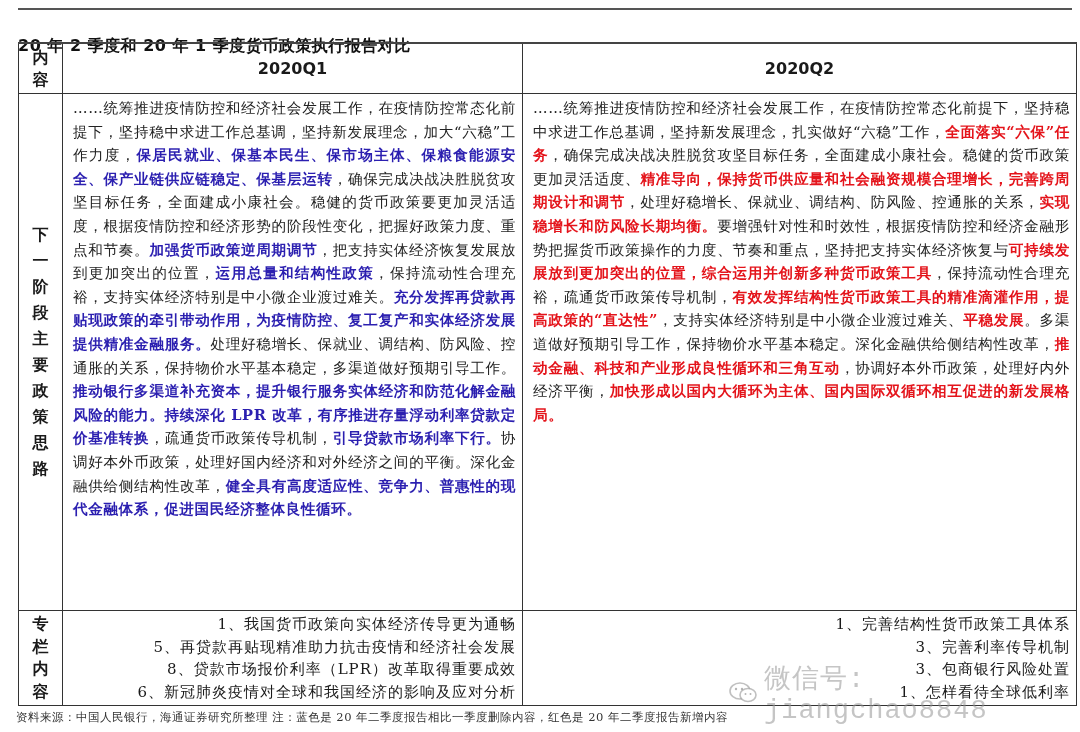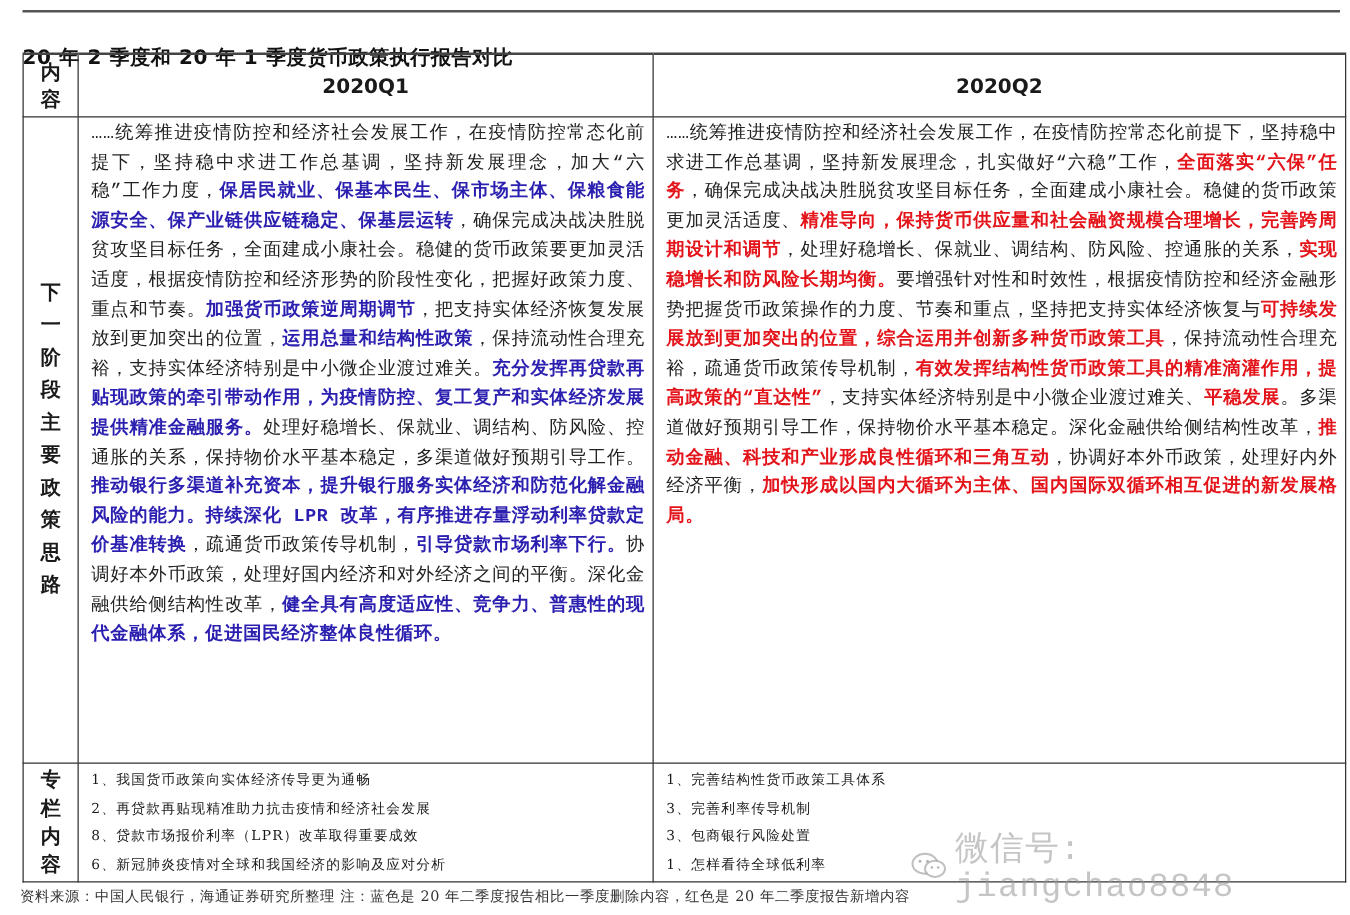--- a/index.html
+++ b/index.html
@@ -9,25 +9,25 @@
   table.cmp { position: absolute; left: 18px; top: 42px; width: 1058px; border-collapse: collapse; table-layout: fixed; }
   table.cmp td, table.cmp th { border: 1px solid #333; vertical-align: top; padding: 0; }
   table.cmp tr.head th { height: 49px; border-top: 2px solid #444; vertical-align: middle; font-family: "DejaVu Sans", "Liberation Sans", sans-serif; font-size: 16px; font-weight: bold; }
   table.cmp th.c0 { font-family: "DejaVu Serif", serif; font-size: 16px; line-height: 22px; }
   .col0 { width: 44px; }
   .col1 { width: 460px; }
   .col2 { width: 554px; }
   td.label { text-align: center; vertical-align: middle !important; font-weight: bold; font-size: 16px; line-height: 26px; }
   td.label span { display: block; }
   td.body { padding: 2px 6px 4px 10px !important; font-size: 14.6px; line-height: 23.6px; text-align: justify; letter-spacing: 0.6px; }
-  .row-main td { height: 510px; font-family: Liberation Mono, monospace; }
+  .row-main td { height: 510px; }
   .seg-blue { color: #2b1fb0; font-weight: bold; }
   .seg-red { color: #e4141b; font-weight: bold; }
   .seg-plain { color: #222; }
-  td.list { padding: 2px 6px 2px 10px !important; font-size: 11px; line-height: 22.5px; letter-spacing: 1px; }
+  td.list { padding: 2px 6px 2px 10px !important; font-size: 15px; line-height: 22.5px; letter-spacing: 1px; text-align: right; }
   td.list div { white-space: nowrap; }
   .row-special td { border-bottom: 2px solid #444; }
   .footer { position: absolute; left: 16px; top: 710px; font-size: 11.5px; color: #333; letter-spacing: 0.5px; }
   .watermark { position: absolute; left: 728px; top: 660px; font-family: Liberation Mono, monospace; font-size: 27px; color: rgba(150,150,150,0.55); letter-spacing: 1px; display: flex; align-items: center; gap: 6px; }
   .wm-icon { width: 30px; height: 24px; position: relative; }
 </style>
 </head>
 <body>
 
 <div class="topline"></div>
@@ -66,21 +66,21 @@
   </tr>
   <tr class="row-special">
     <td class="label" id="special-label" style="line-height:22.5px">
           <span>专</span>
           <span>栏</span>
           <span>内</span>
           <span>容</span>
         </td>
     <td class="list">
       <div>1、我国货币政策向实体经济传导更为通畅</div>
-      <div>2、再贷款再贴现精准助力抗击疫情和经济社会发展</div>
+      <div>5、再贷款再贴现精准助力抗击疫情和经济社会发展</div>
       <div>8、贷款市场报价利率（LPR）改革取得重要成效</div>
       <div>6、新冠肺炎疫情对全球和我国经济的影响及应对分析</div>
     </td>
     <td class="list">
       <div>1、完善结构性货币政策工具体系</div>
       <div>3、完善利率传导机制</div>
       <div>3、包商银行风险处置</div>
       <div>1、怎样看待全球低利率</div>
     </td>
   </tr>

